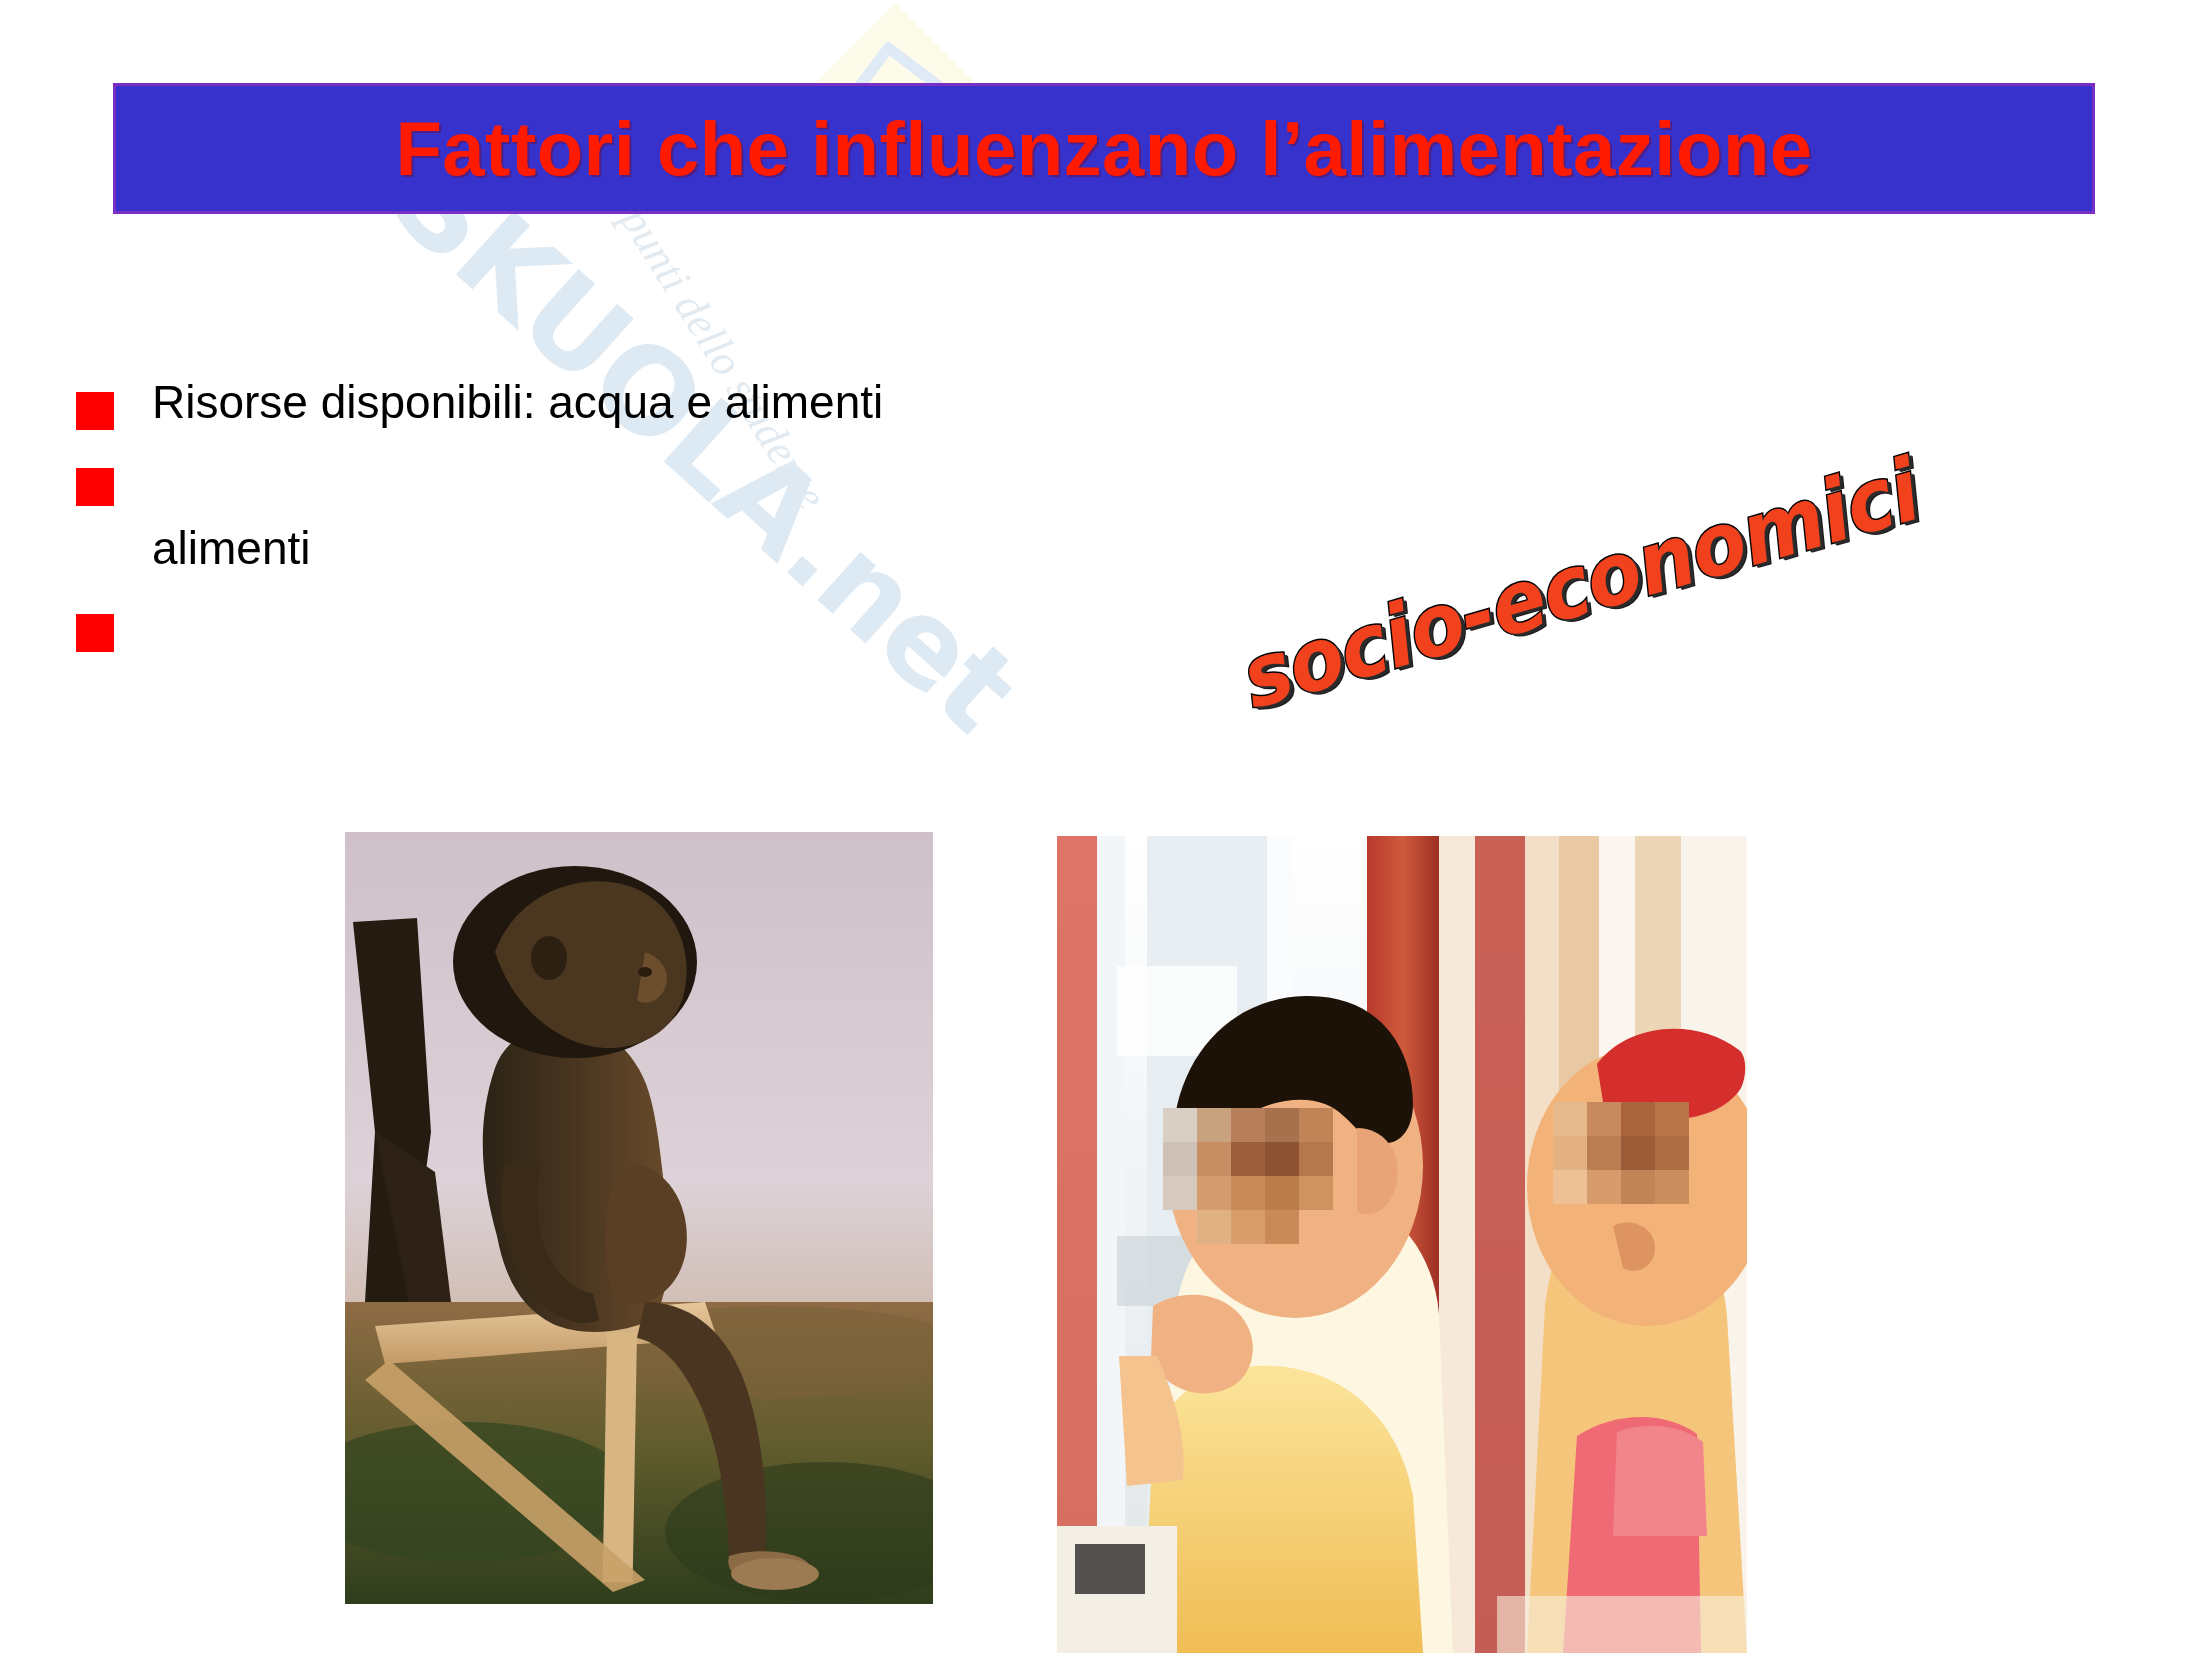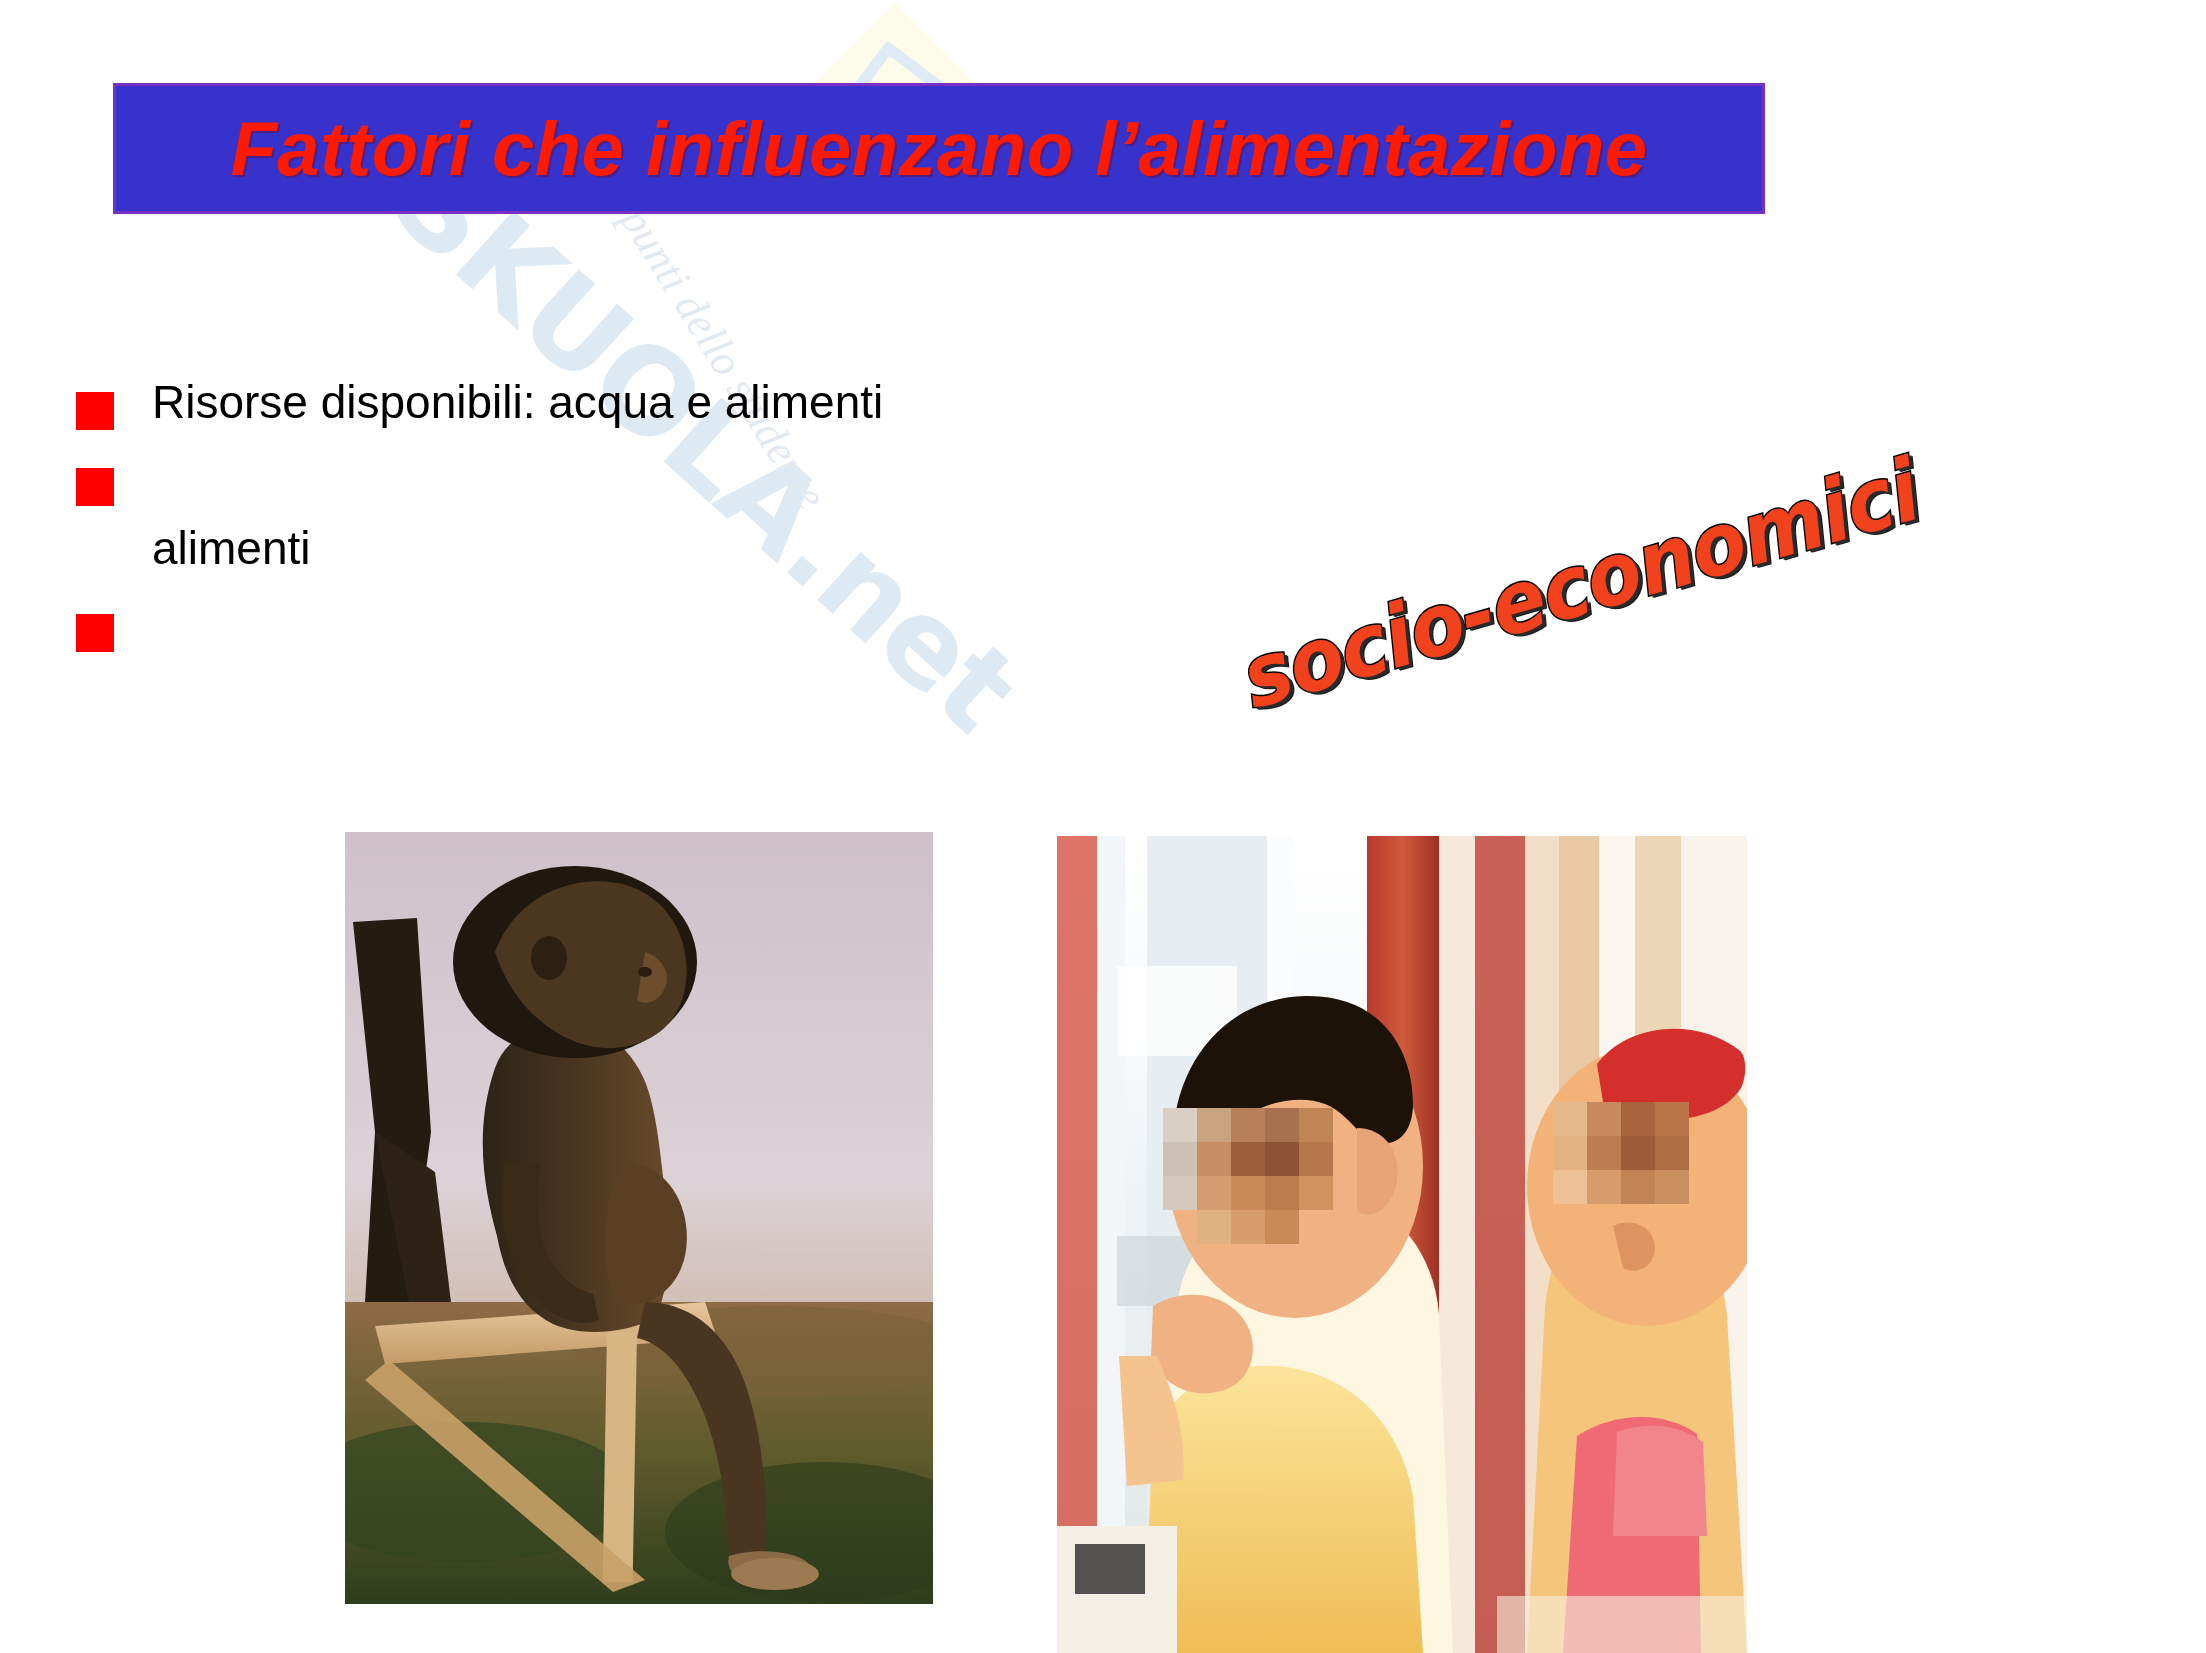--- a/index.html
+++ b/index.html
@@ -80,30 +80,29 @@
     white-space: nowrap;
     font-family: "Liberation Serif", serif;
     font-style: italic;
   }
 
   
   .title-banner {
     position: absolute;
     left: 113px;
     top: 83px;
-    width: 1652px;
+    width: 1982px;
     height: 131px;
     background: #3832cc;
     border: 3px solid #7a2fc4;
     box-sizing: border-box;
     z-index: 10;
     display: flex;
     align-items: center;
     justify-content: center;
-    font-style: italic;
   }
   .title-text {
     color: #ff1a00;
     font-size: 76px;
     font-weight: bold;
     letter-spacing: 0.5px;
     white-space: nowrap;
     font-family: "Liberation Sans", sans-serif;
     line-height: 1;
     text-shadow: 2px 2px 0 rgba(120,0,0,.35);

